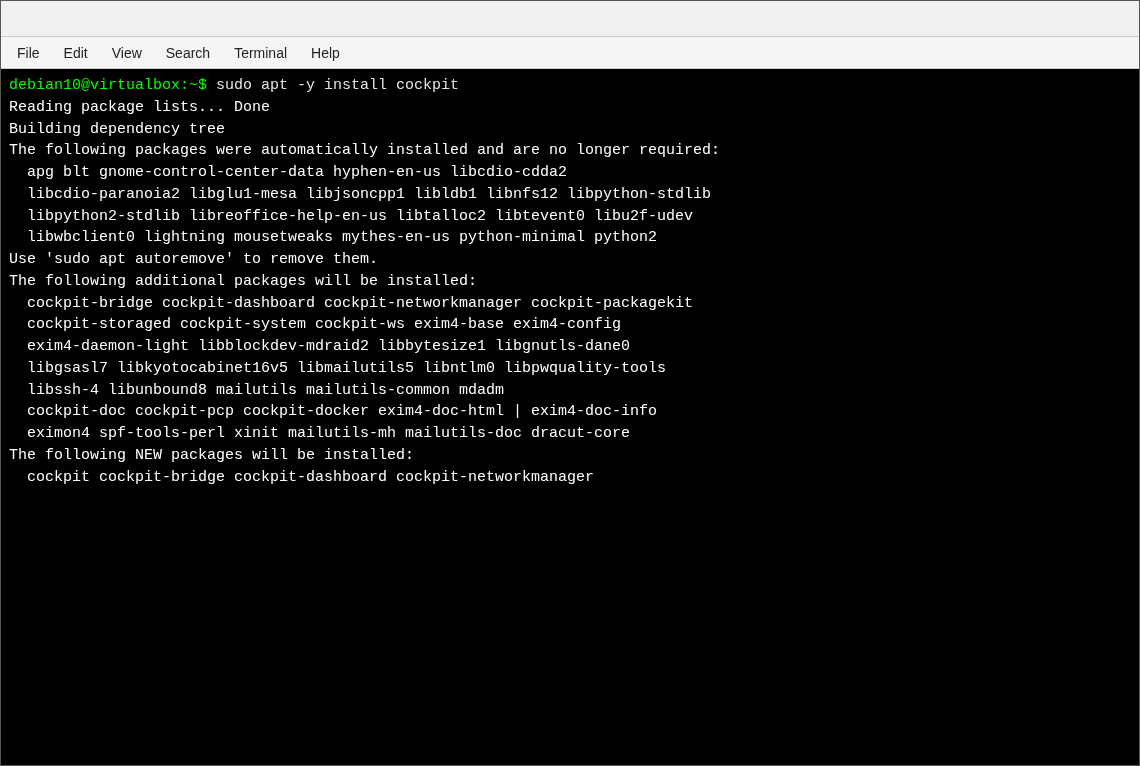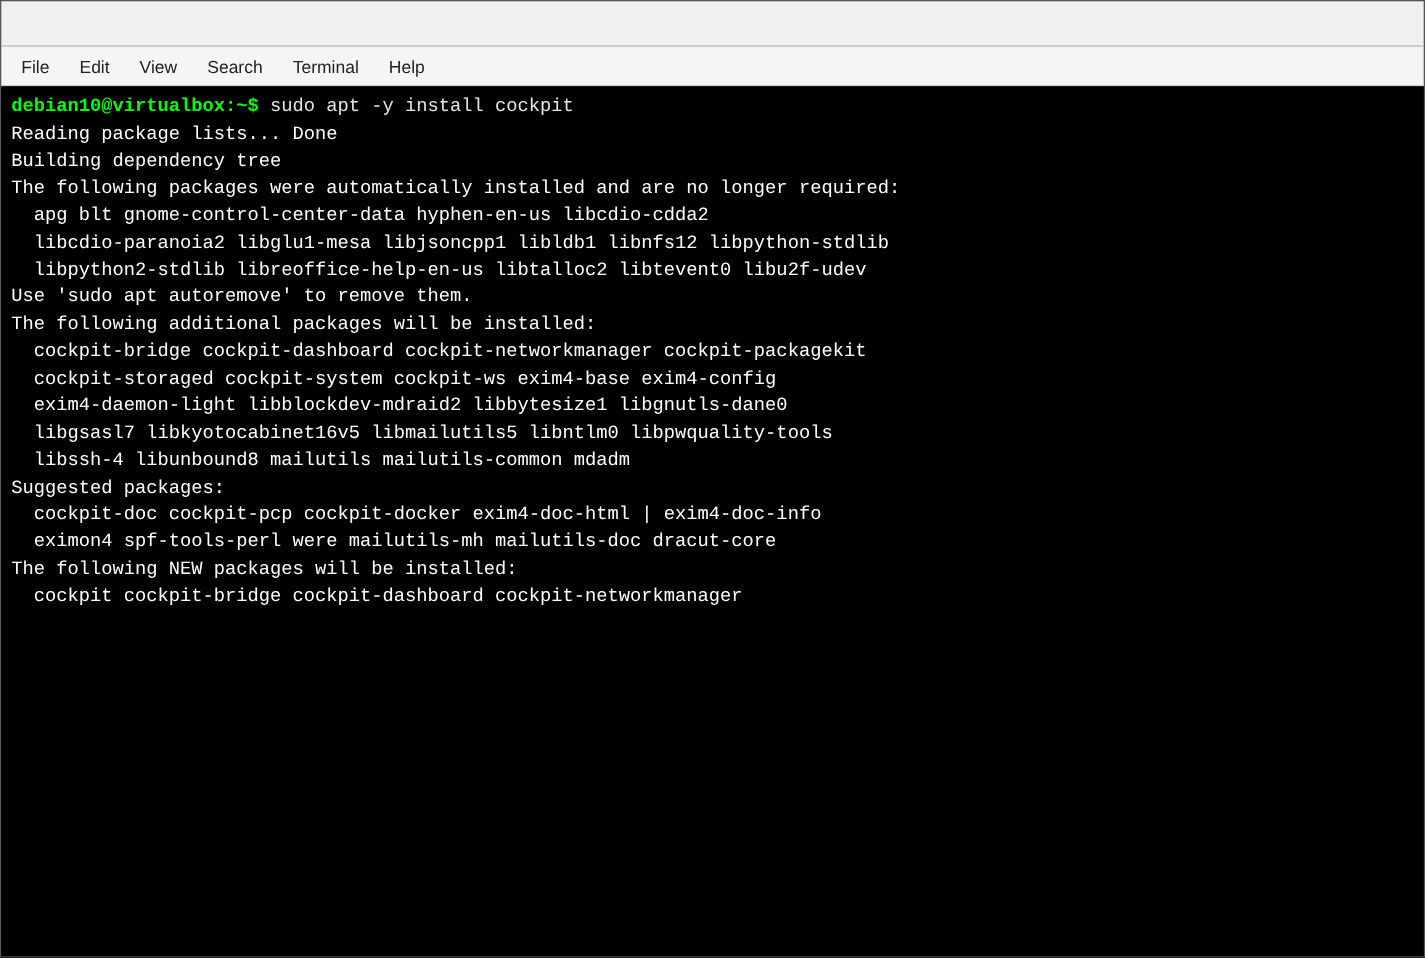--- a/index.html
+++ b/index.html
@@ -83,21 +83,21 @@
       color: #ffffff;
     }
 
     .line {
       white-space: pre;
       font-family: 'Courier New', Courier, monospace;
     }
 
     .prompt-user {
       color: #00ff00;
-      font-weight: bold;
+      font-weight: normal;
     }
 
     .prompt-cmd {
       color: #e5e5e5;
     }
   </style>
 </head>
 <body>
 
 <div class="window">
@@ -118,26 +118,26 @@
 
   <div class="terminal-body" id="terminal-body">
 
   <div class="line"><span class="prompt-user">debian10@virtualbox</span><span class="prompt-user">:~$</span><span class="prompt-cmd"> sudo apt -y install cockpit</span></div>
       <div class="line">Reading package lists... Done</div>
       <div class="line">Building dependency tree       </div>
       <div class="line">The following packages were automatically installed and are no longer required:</div>
       <div class="line">  apg blt gnome-control-center-data hyphen-en-us libcdio-cdda2</div>
       <div class="line">  libcdio-paranoia2 libglu1-mesa libjsoncpp1 libldb1 libnfs12 libpython-stdlib</div>
       <div class="line">  libpython2-stdlib libreoffice-help-en-us libtalloc2 libtevent0 libu2f-udev</div>
+      <div class="line">  libwbclient0 lightning mousetweaks mythes-en-us python-minimal python2</div>
       <div class="line">Use 'sudo apt autoremove' to remove them.</div>
       <div class="line">The following additional packages will be installed:</div>
       <div class="line">  cockpit-bridge cockpit-dashboard cockpit-networkmanager cockpit-packagekit</div>
       <div class="line">  cockpit-storaged cockpit-system cockpit-ws exim4-base exim4-config</div>
       <div class="line">  exim4-daemon-light libblockdev-mdraid2 libbytesize1 libgnutls-dane0</div>
       <div class="line">  libgsasl7 libkyotocabinet16v5 libmailutils5 libntlm0 libpwquality-tools</div>
       <div class="line">  libssh-4 libunbound8 mailutils mailutils-common mdadm</div>
-      <div class="line">Suggested packages:</div>
       <div class="line">  cockpit-doc cockpit-pcp cockpit-docker exim4-doc-html | exim4-doc-info</div>
-      <div class="line">  eximon4 spf-tools-perl were mailutils-mh mailutils-doc dracut-core</div>
+      <div class="line">  eximon4 spf-tools-perl xinit mailutils-mh mailutils-doc dracut-core</div>
       <div class="line">The following NEW packages will be installed:</div>
       <div class="line">  cockpit cockpit-bridge cockpit-dashboard cockpit-networkmanager</div>
     </div>
 </div>
 
 </body></html>

